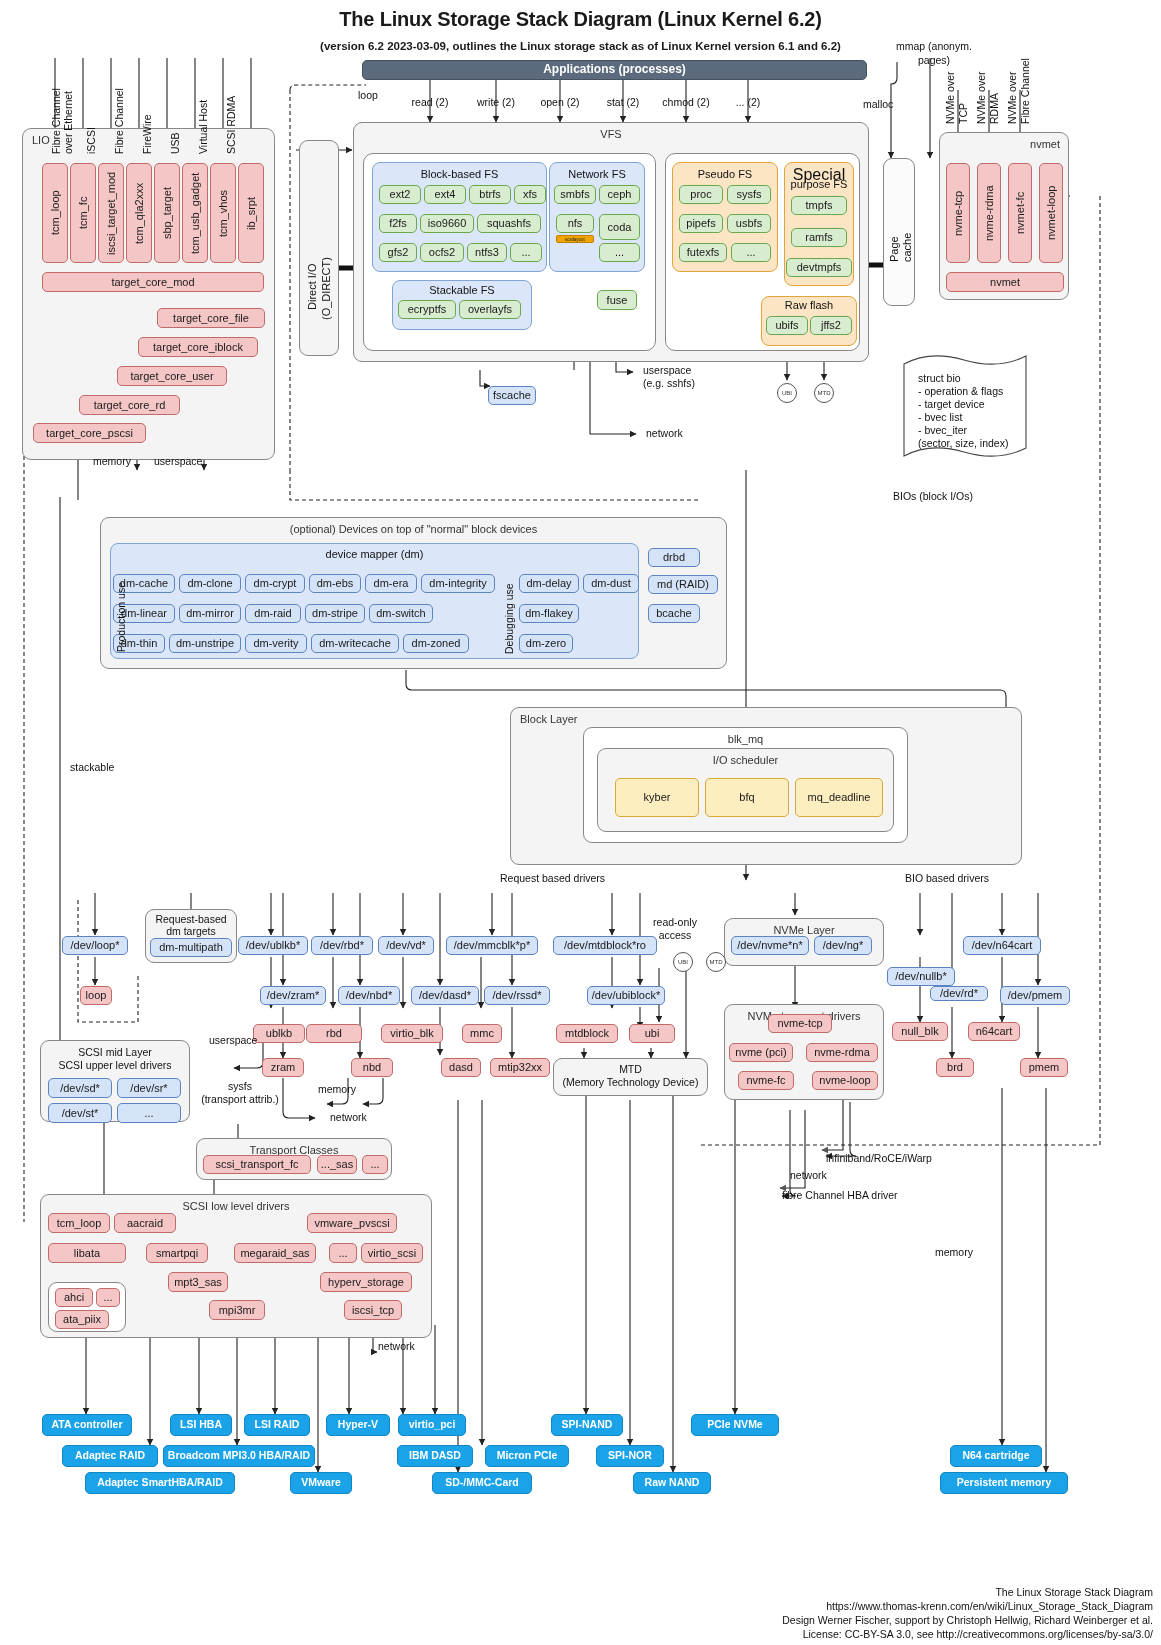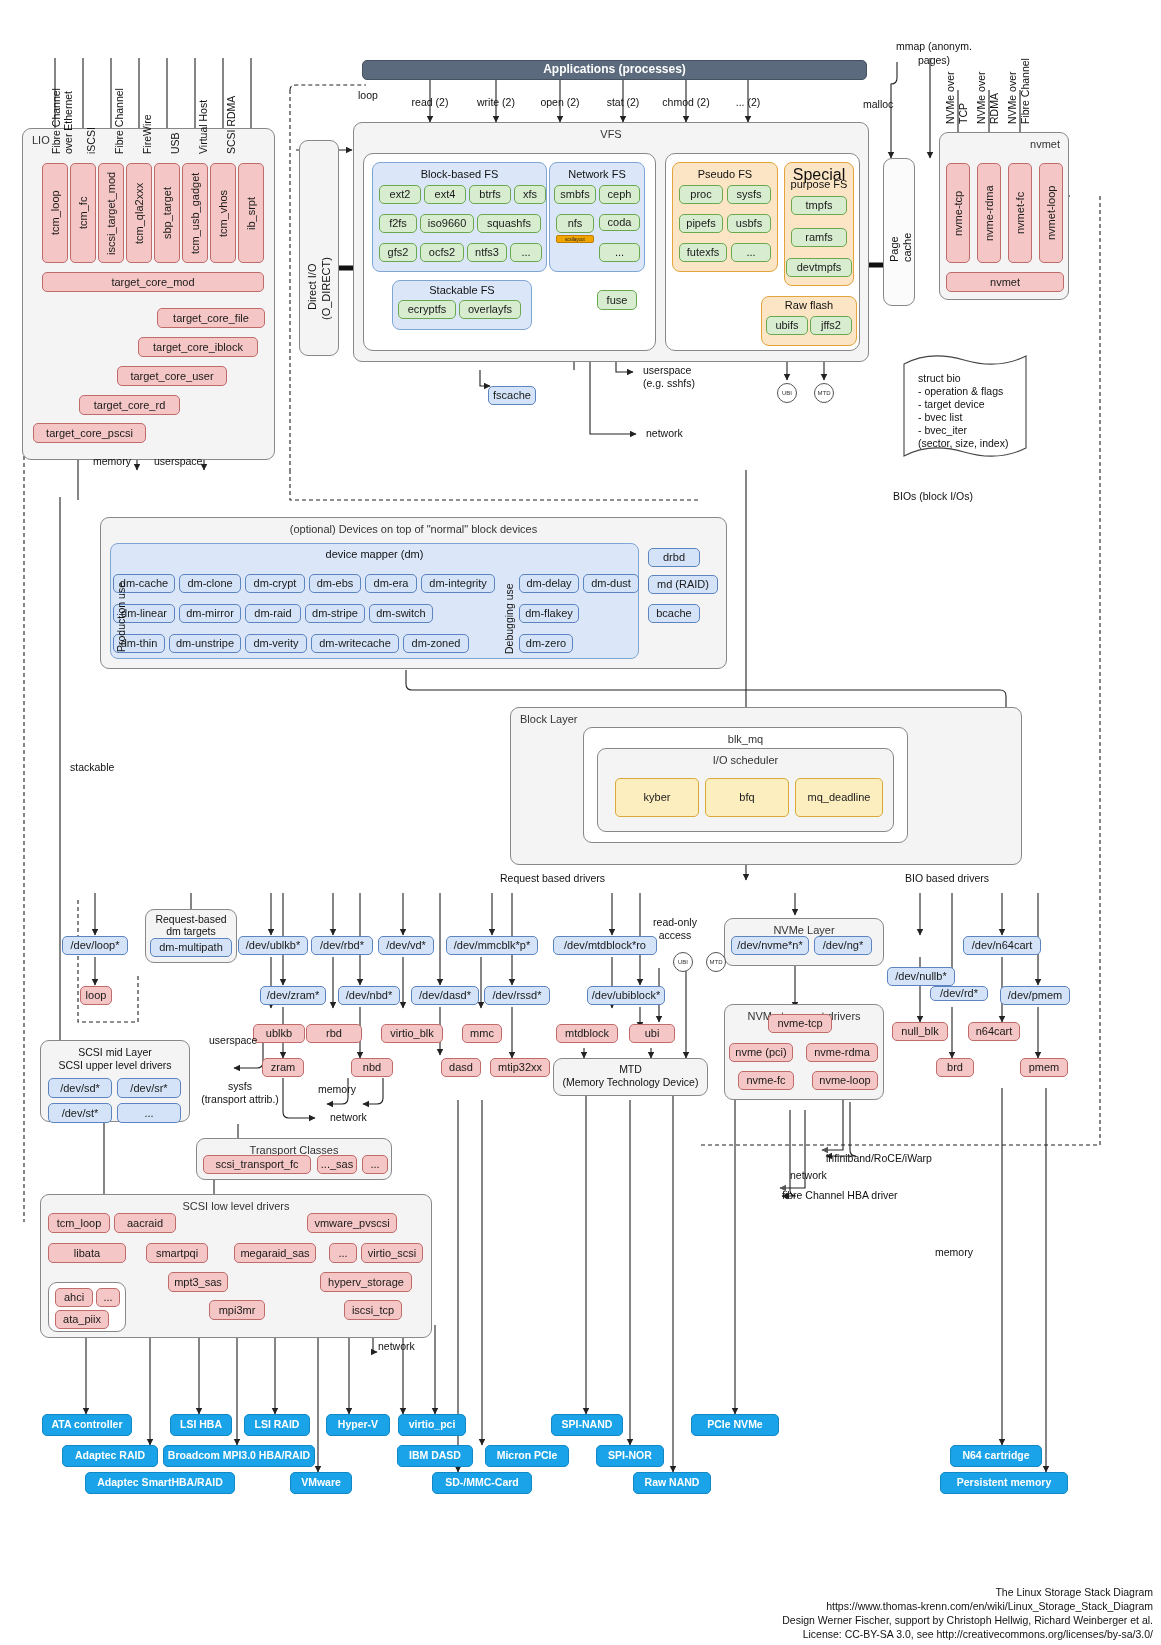--- a/index.html
+++ b/index.html
@@ -246,20 +246,22 @@
       <path d="M458,1100 L458,1472"></path>
       <path d="M586,1082 L586,1414"></path>
       <path d="M630,1100 L630,1445"></path>
       <path d="M673,1080 L673,1472"></path>
       <path d="M735,1100 L735,1414"></path>
       <path d="M1002,1088 L1002,1445"></path>
       <path d="M1046,1088 L1046,1472"></path>
     </g>
   </svg>
 
+  <div class="title">The Linux Storage Stack Diagram (Linux Kernel 6.2)</div>
+  <div class="subtitle">(version 6.2 2023-03-09, outlines the Linux storage stack as of Linux Kernel version 6.1 and 6.2)</div>
 
   <div class="n dark" style="left:362px; top:60px; width:505px; height:20px;">Applications (processes)</div>
 
   <div class="ann c" style="left:400px; top:96px; width:60px;">read (2)</div>
   <div class="ann c" style="left:466px; top:96px; width:60px;">write (2)</div>
   <div class="ann c" style="left:530px; top:96px; width:60px;">open (2)</div>
   <div class="ann c" style="left:593px; top:96px; width:60px;">stat (2)</div>
   <div class="ann c" style="left:652px; top:96px; width:68px;">chmod (2)</div>
   <div class="ann c" style="left:720px; top:96px; width:56px;">... (2)</div>
 
@@ -329,21 +331,21 @@
   <div class="bluegrp" style="position:absolute; left:392px; top:280px; width:140px; height:50px; z-index:3;"></div>
   <div class="ann c" style="left:392px; top:284px; width:140px; font-size:11px;">Stackable FS</div>
   <div class="n green" style="left:398px; top:300px; width:58px; height:19px;">ecryptfs</div>
   <div class="n green" style="left:459px; top:300px; width:62px; height:19px;">overlayfs</div>
 
   <div class="bluegrp" style="position:absolute; left:549px; top:162px; width:96px; height:110px; z-index:3;"></div>
   <div class="ann c" style="left:549px; top:168px; width:96px; font-size:11px;">Network FS</div>
   <div class="n green" style="left:554px; top:185px; width:42px; height:19px;">smbfs</div>
   <div class="n green" style="left:599px; top:185px; width:41px; height:19px;">ceph</div>
   <div class="n green" style="left:556px; top:214px; width:38px; height:19px;">nfs</div>
-  <div class="n green" style="left:599px; top:214px; width:41px; height:17px;">coda</div>
+  <div class="n green" style="left:599px; top:214px; width:41px; height:26px;">coda</div>
   <div class="scally" style="left:556px; top:235px; width:38px; height:8px; line-height:8px;">scsilayout</div>
   <div class="n green" style="left:599px; top:243px; width:41px; height:19px;">...</div>
 
   <div class="n green" style="left:597px; top:290px; width:40px; height:20px;">fuse</div>
 
   <div class="orangegrp" style="position:absolute; left:672px; top:162px; width:106px; height:110px; z-index:3;"></div>
   <div class="ann c" style="left:672px; top:168px; width:106px; font-size:11px;">Pseudo FS</div>
   <div class="n green" style="left:679px; top:185px; width:44px; height:19px;">proc</div>
   <div class="n green" style="left:727px; top:185px; width:44px; height:19px;">sysfs</div>
   <div class="n green" style="left:679px; top:214px; width:44px; height:19px;">pipefs</div>

